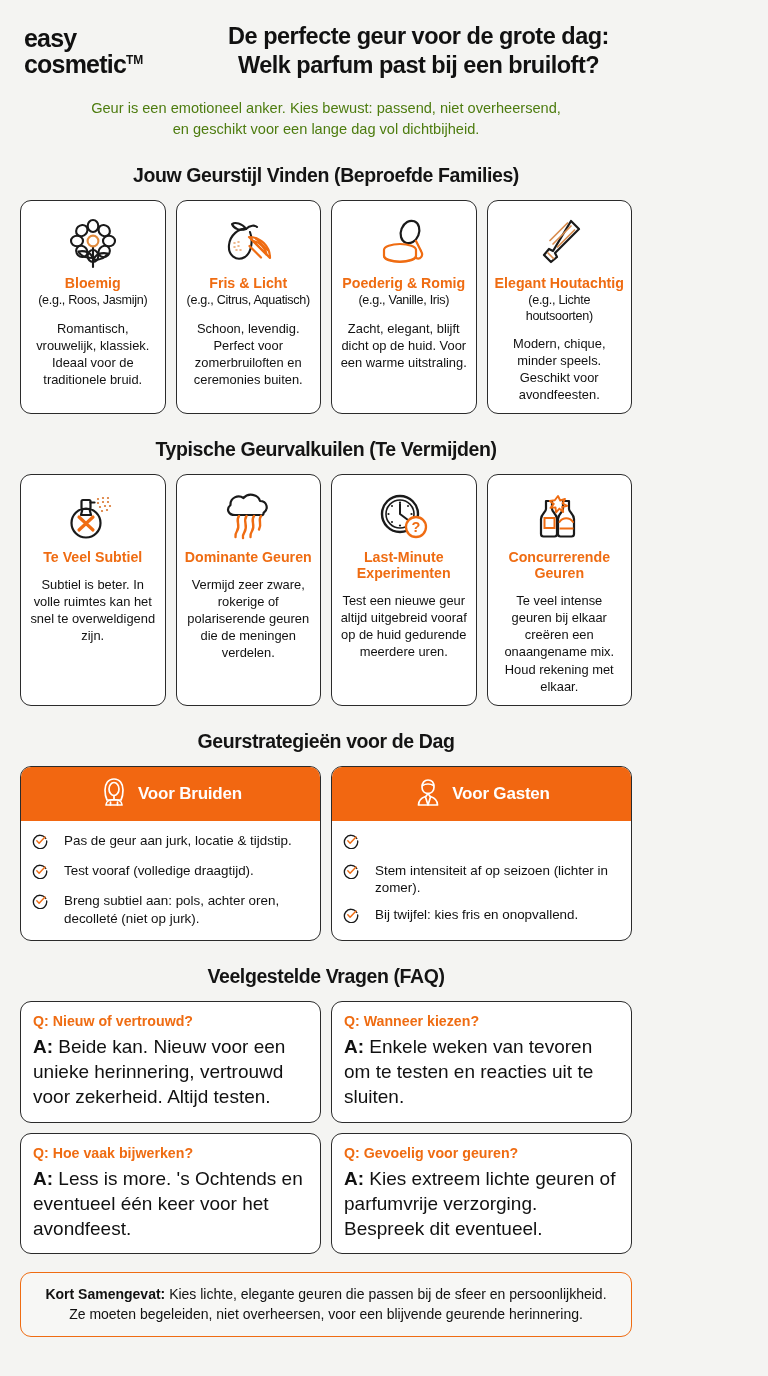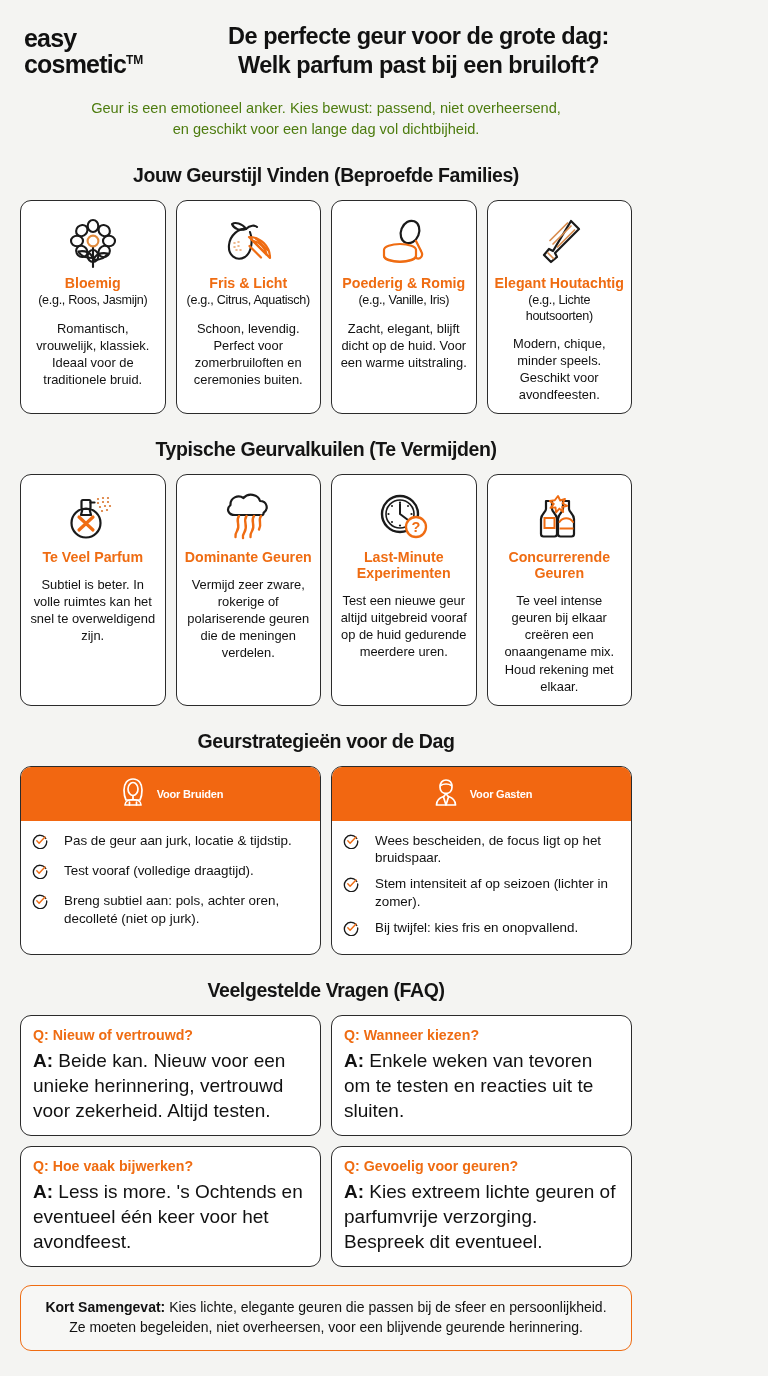--- a/index.html
+++ b/index.html
@@ -124,21 +124,21 @@
     background: #f26711;
     display: flex;
     align-items: center;
     justify-content: center;
     gap: 9px;
     padding: 9px 6px;
   }
   .strategy-head-label {
     color: #fff;
     font-weight: bold;
-    font-size: 11px;
+    font-size: 17px;
     letter-spacing: -0.2px;
   }
   .strategy-body {
     padding: 11px 12px 13px 11px;
   }
   .s-item {
     display: flex;
     gap: 16px;
     align-items: flex-start;
     margin-bottom: 9px;
@@ -314,21 +314,21 @@
               <circle cx="44" cy="13" r="1.1"></circle>
             <circle cx="36" cy="18" r="1.1"></circle>
               <circle cx="41" cy="17" r="1.1"></circle>
               <circle cx="46" cy="17" r="1.1"></circle>
             <circle cx="38" cy="22" r="1.1"></circle>
               <circle cx="43" cy="21" r="1.1"></circle>
           </g>
           <path d="M15 28 L29 41 M29 28 L15 41" fill="none" stroke="#ef6c12" stroke-width="3.2" stroke-linecap="round"></path>
         </svg>
       </div>
-      <div class="card-title">Te Veel Parfum</div>
+      <div class="card-title">Te Veel Subtiel</div>
       <div class="card-desc">Subtiel is beter. In volle ruimtes kan het snel te overweldigend zijn.</div>
     </div>
 
     <div class="card">
       <div class="card-icon">
         <svg width="58" height="54" viewBox="0 0 58 54">
           <path d="M16 26 C9 26 7 20 11.5 16 C11 9 19 5 24.5 9 C29 3.5 39 5 41 12 C48 12 50 20 44.5 24 C44.8 26 43 26.6 41 26 Z" fill="none" stroke="#1a1a1a" stroke-width="2.2" stroke-linejoin="round" stroke-linecap="round"></path>
           <g fill="none" stroke="#ef6c12" stroke-width="2.4" stroke-linecap="round">
             <path d="M20 27 C16 32 22 36 18 42 C16.5 44.5 16 46 16.5 48"></path>
             <path d="M27.5 27 C23.5 32.5 29.5 36.5 25.5 43 C24 45.5 23.5 47 24 49"></path>
@@ -448,21 +448,20 @@
         <span class="strategy-head-label">Voor Gasten</span>
       </div>
       <div class="strategy-body">
         <div class="s-item">
           <span class="s-check">
             <svg width="16" height="16" viewBox="0 0 18 18">
               <path d="M15.5 6.2 A7.5 7.5 0 1 0 16.5 9" fill="none" stroke="#1a1a1a" stroke-width="1.5" stroke-linecap="round"></path>
               <path d="M5.4 8.8 L8 11.6 L14.6 4.6" fill="none" stroke="#ef6c12" stroke-width="1.6" stroke-linecap="round" stroke-linejoin="round"></path>
             </svg>
           </span>
-          <span>Wees bescheiden, de focus ligt op het bruidspaar.</span>
         </div>
         <div class="s-item">
           <span class="s-check">
             <svg width="16" height="16" viewBox="0 0 18 18">
               <path d="M15.5 6.2 A7.5 7.5 0 1 0 16.5 9" fill="none" stroke="#1a1a1a" stroke-width="1.5" stroke-linecap="round"></path>
               <path d="M5.4 8.8 L8 11.6 L14.6 4.6" fill="none" stroke="#ef6c12" stroke-width="1.6" stroke-linecap="round" stroke-linejoin="round"></path>
             </svg>
           </span>
           <span>Stem intensiteit af op seizoen (lichter in zomer).</span>
         </div>

